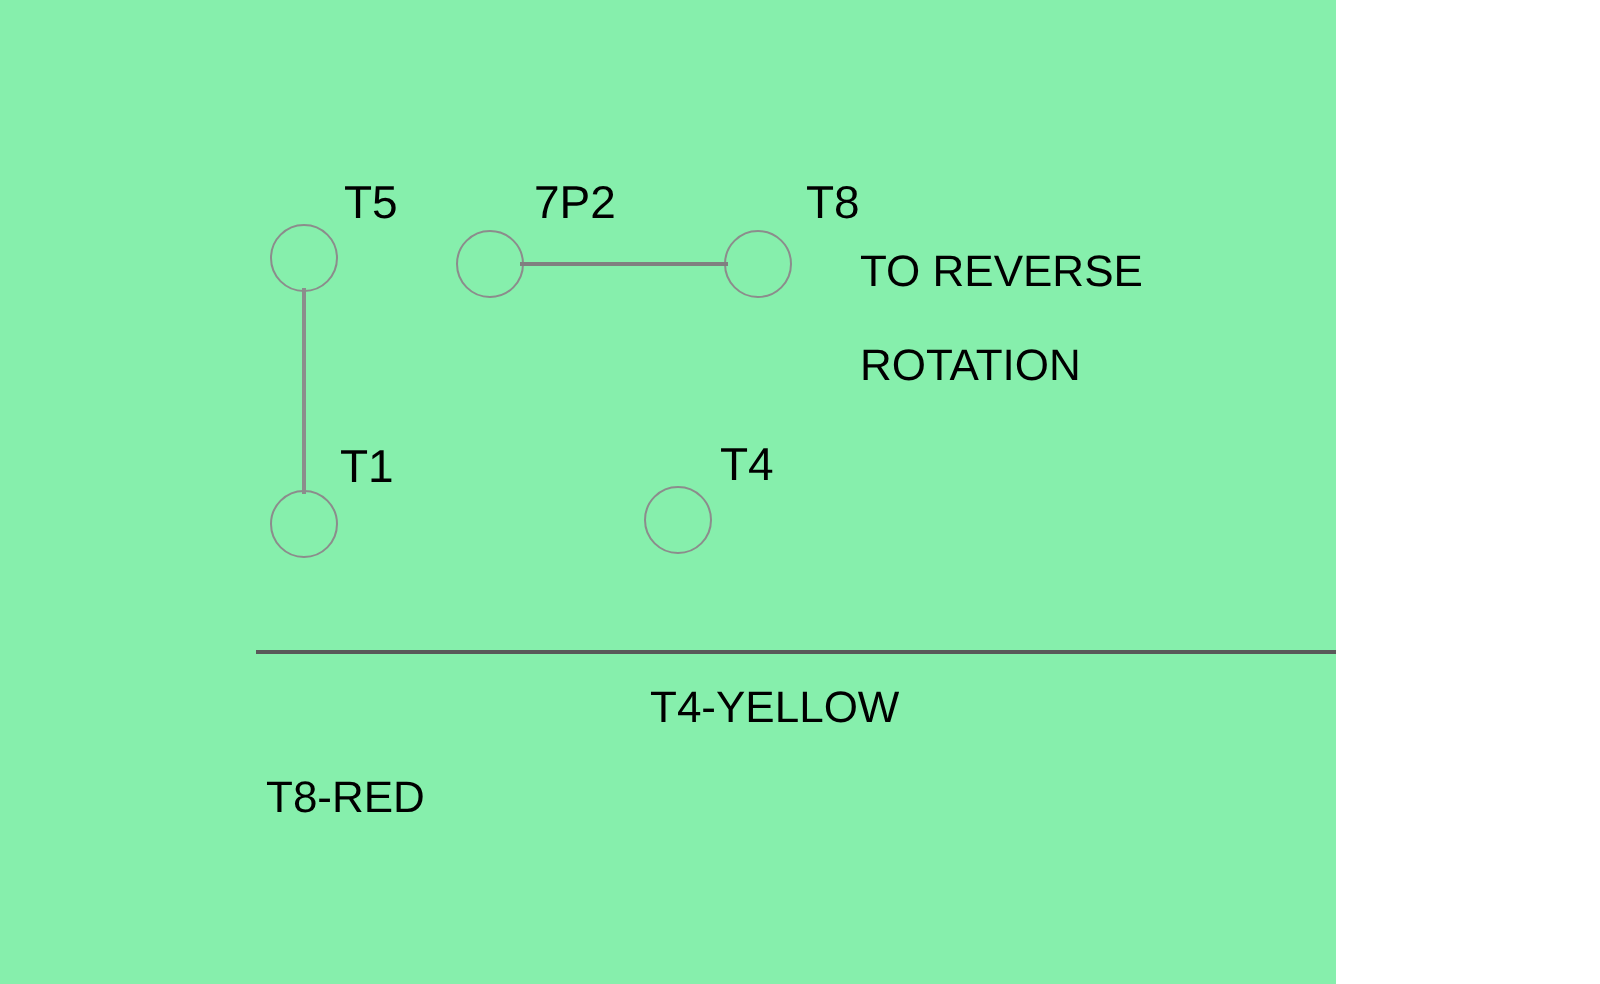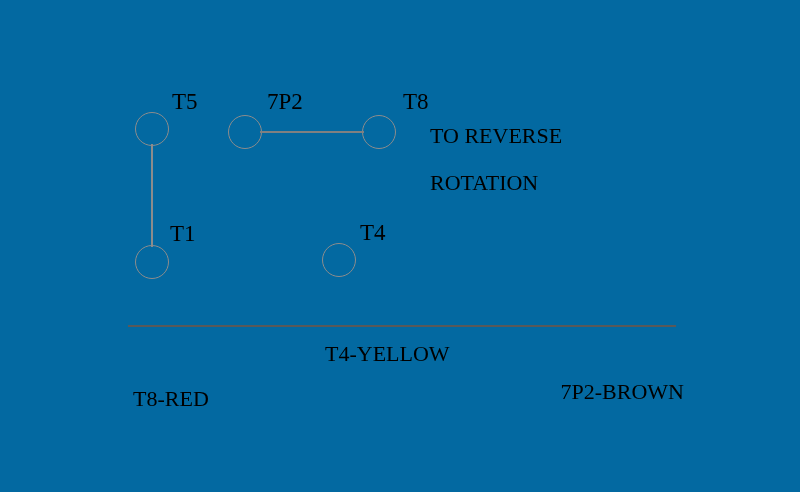--- a/index.html
+++ b/index.html
@@ -3,24 +3,24 @@
 <meta charset="utf-8">
 <title>Motor Terminal Wiring Diagram</title>
 <style>
   html, body {
     margin: 0;
     padding: 0;
     background: #ffffff;
   }
   #canvas {
     position: relative;
-    width: 800px;
+    width: 668px;
     height: 492px;
-    background: #0369a1;
-    font-family: Liberation Serif, serif;
+    background: #86efac;
+    font-family: Liberation Sans, sans-serif;
     overflow: hidden;
   }
 
   
   .terminal {
     position: absolute;
     width: 34px;
     height: 34px;
     border: 1.4px solid #8c8c8c;
     border-radius: 50%;
@@ -130,15 +130,14 @@
 
   <div id="note-block">
     <div class="note-line">TO REVERSE</div>
     <div class="note-line">ROTATION</div>
   </div>
 
   <div id="divider"></div>
 
   <div class="legend-entry" id="legend-t8">T8-RED</div>
   <div class="legend-entry" id="legend-t4">T4-YELLOW</div>
-  <div class="legend-entry" id="legend-7p2">7P2-BROWN</div>
 
 </div>
 
 </body></html>

